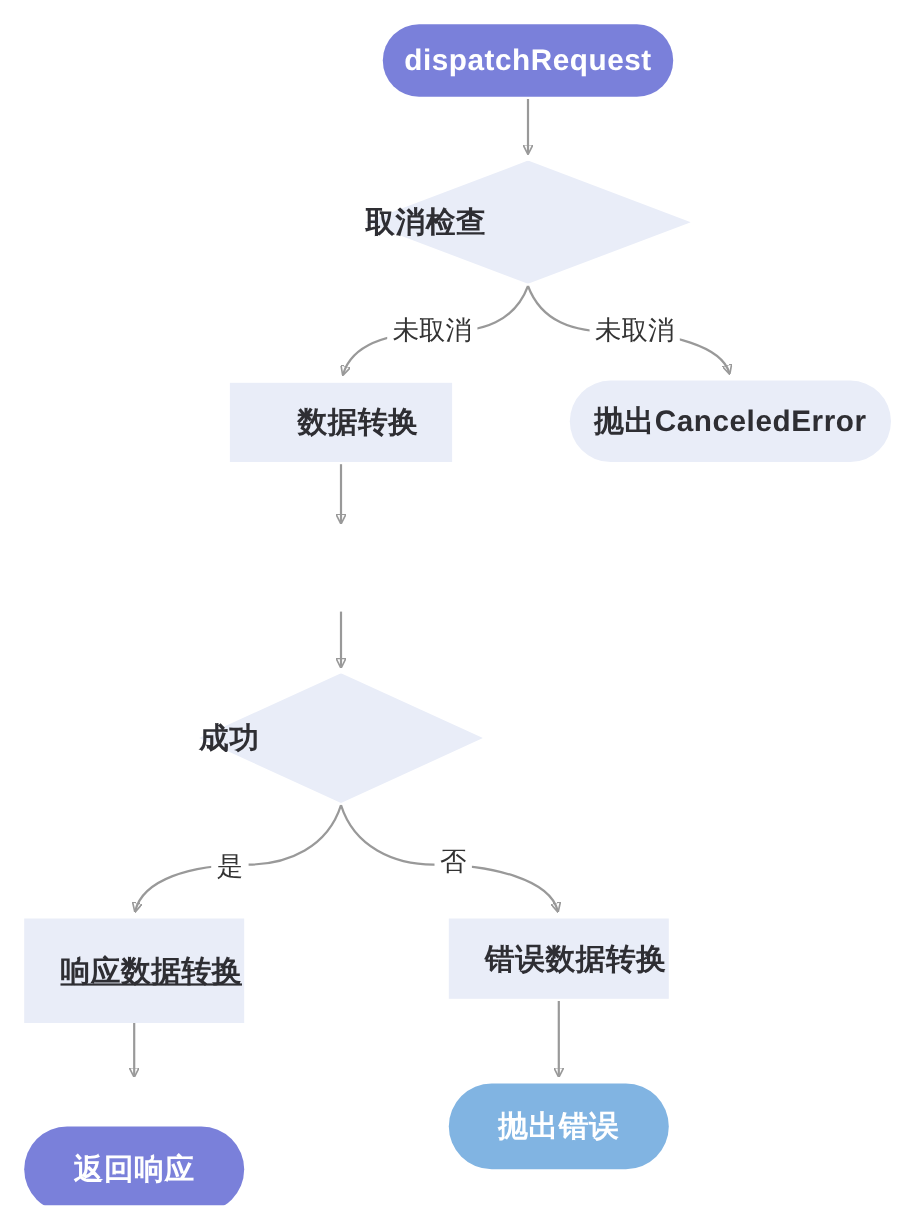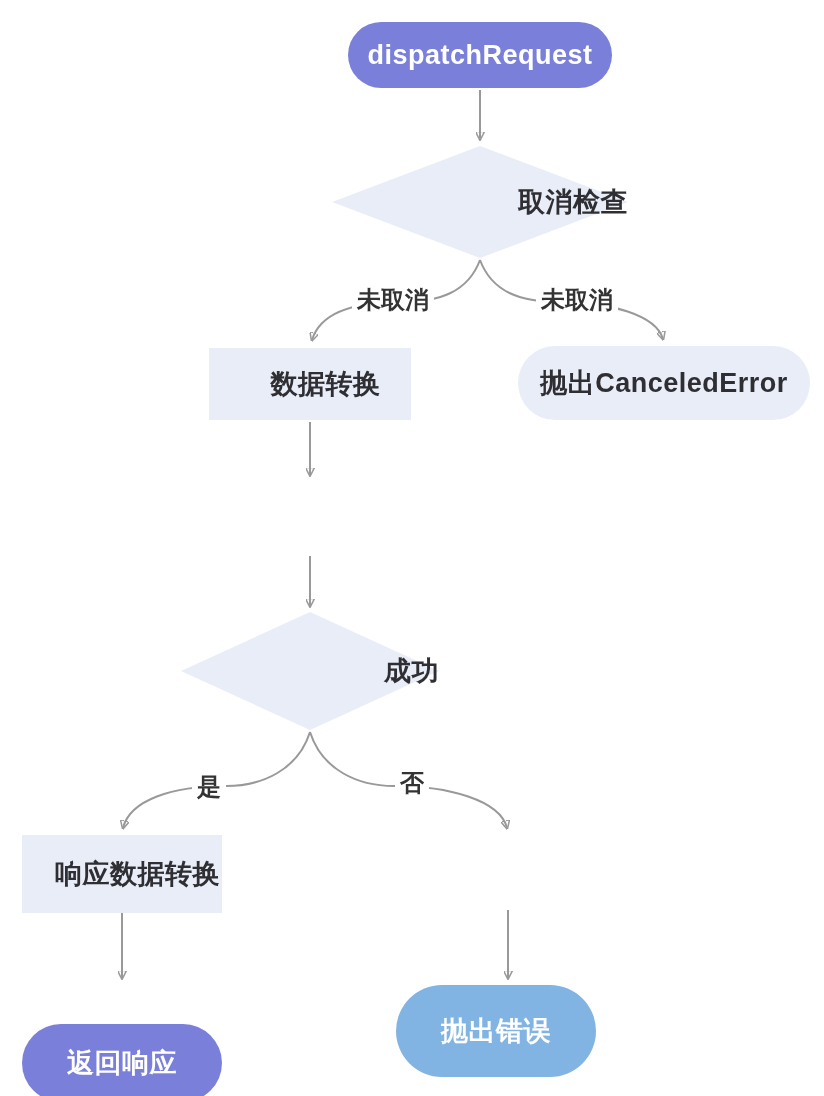--- a/index.html
+++ b/index.html
@@ -54,21 +54,21 @@
   }
   .stadium-light {
     background: var(--secondary-fill, #e9edf8);
     color: var(--secondary-text, #2e2e33);
     border-radius: 999px;
   }
   .diamond {
     position: absolute;
     display: flex;
     align-items: center;
-    justify-content: flex-end;
+    justify-content: flex-start;
     color: var(--secondary-text, #2e2e33);
     font-size: 27px;
     font-weight: 700;
     letter-spacing: 0.5px;
   }
   .diamond::before {
     content: "";
     position: absolute;
     inset: 0;
     background: var(--secondary-fill, #e9edf8);
@@ -77,37 +77,37 @@
   .diamond span {
     position: relative;
     z-index: 1;
   }
   .edge-label {
     position: absolute;
     transform: translate(-50%, -50%);
     background: #ffffff;
     color: var(--edge-label-text, #333333);
     font-size: 24px;
-    font-weight: 700;
+    font-weight: 400;
     padding: 0 5px;
     white-space: nowrap;
     z-index: 2;
   }
 
   
   #n-dispatch        { left: 348px; top: 22px;  width: 264px; height: 66px; }
   #n-cancel-check    { left: 332px; top: 146px; width: 296px; height: 112px; }
   #n-data-transform  { left: 209px; top: 348px; width: 202px; height: 72px; }
   #n-throw-canceled  { left: 518px; top: 346px; width: 292px; height: 74px; text-align: center; }
   #n-adapter         { left: 209px; top: 482px; width: 202px; height: 72px; }
   #n-success         { left: 181px; top: 612px; width: 258px; height: 118px; }
-  #n-response-transform { left: 22px;  top: 835px; width: 200px; height: 78px; }
+  #n-response-transform { left: 22px;  top: 835px; width: 200px; height: 95px; text-decoration: underline; }
   #n-error-transform { left: 408px; top: 835px; width: 200px; height: 73px; }
   #n-return-response { left: 22px;  top: 1024px; width: 200px; height: 78px; }
-  #n-throw-error     { left: 396px; top: 985px; width: 200px; height: 92px; }
+  #n-throw-error     { left: 408px; top: 985px; width: 200px; height: 78px; }
 
   #lbl-cancel-left  { left: 393px; top: 300px; }
   #lbl-cancel-right { left: 577px; top: 300px; }
   #lbl-yes          { left: 209px; top: 787px; }
   #lbl-no           { left: 412px; top: 783px; }
 </style>
 </head>
 <body>
 
 <div class="canvas">
@@ -139,20 +139,21 @@
 
   <div id="n-throw-canceled" class="node stadium-light">抛出CanceledError</div>
 
 
   <div id="n-success" class="diamond">
     <span>成功</span>
   </div>
 
   <div id="n-response-transform" class="node rect-node">响应数据转换</div>
 
+  <div id="n-error-transform" class="node rect-node">错误数据转换</div>
 
   <div id="n-return-response" class="node pill-primary">返回响应</div>
 
   <div id="n-throw-error" class="node pill-accent">抛出错误</div>
 
   <span id="lbl-cancel-left" class="edge-label">未取消</span>
   <span id="lbl-cancel-right" class="edge-label">未取消</span>
   <span id="lbl-yes" class="edge-label">是</span>
   <span id="lbl-no" class="edge-label">否</span>
 

